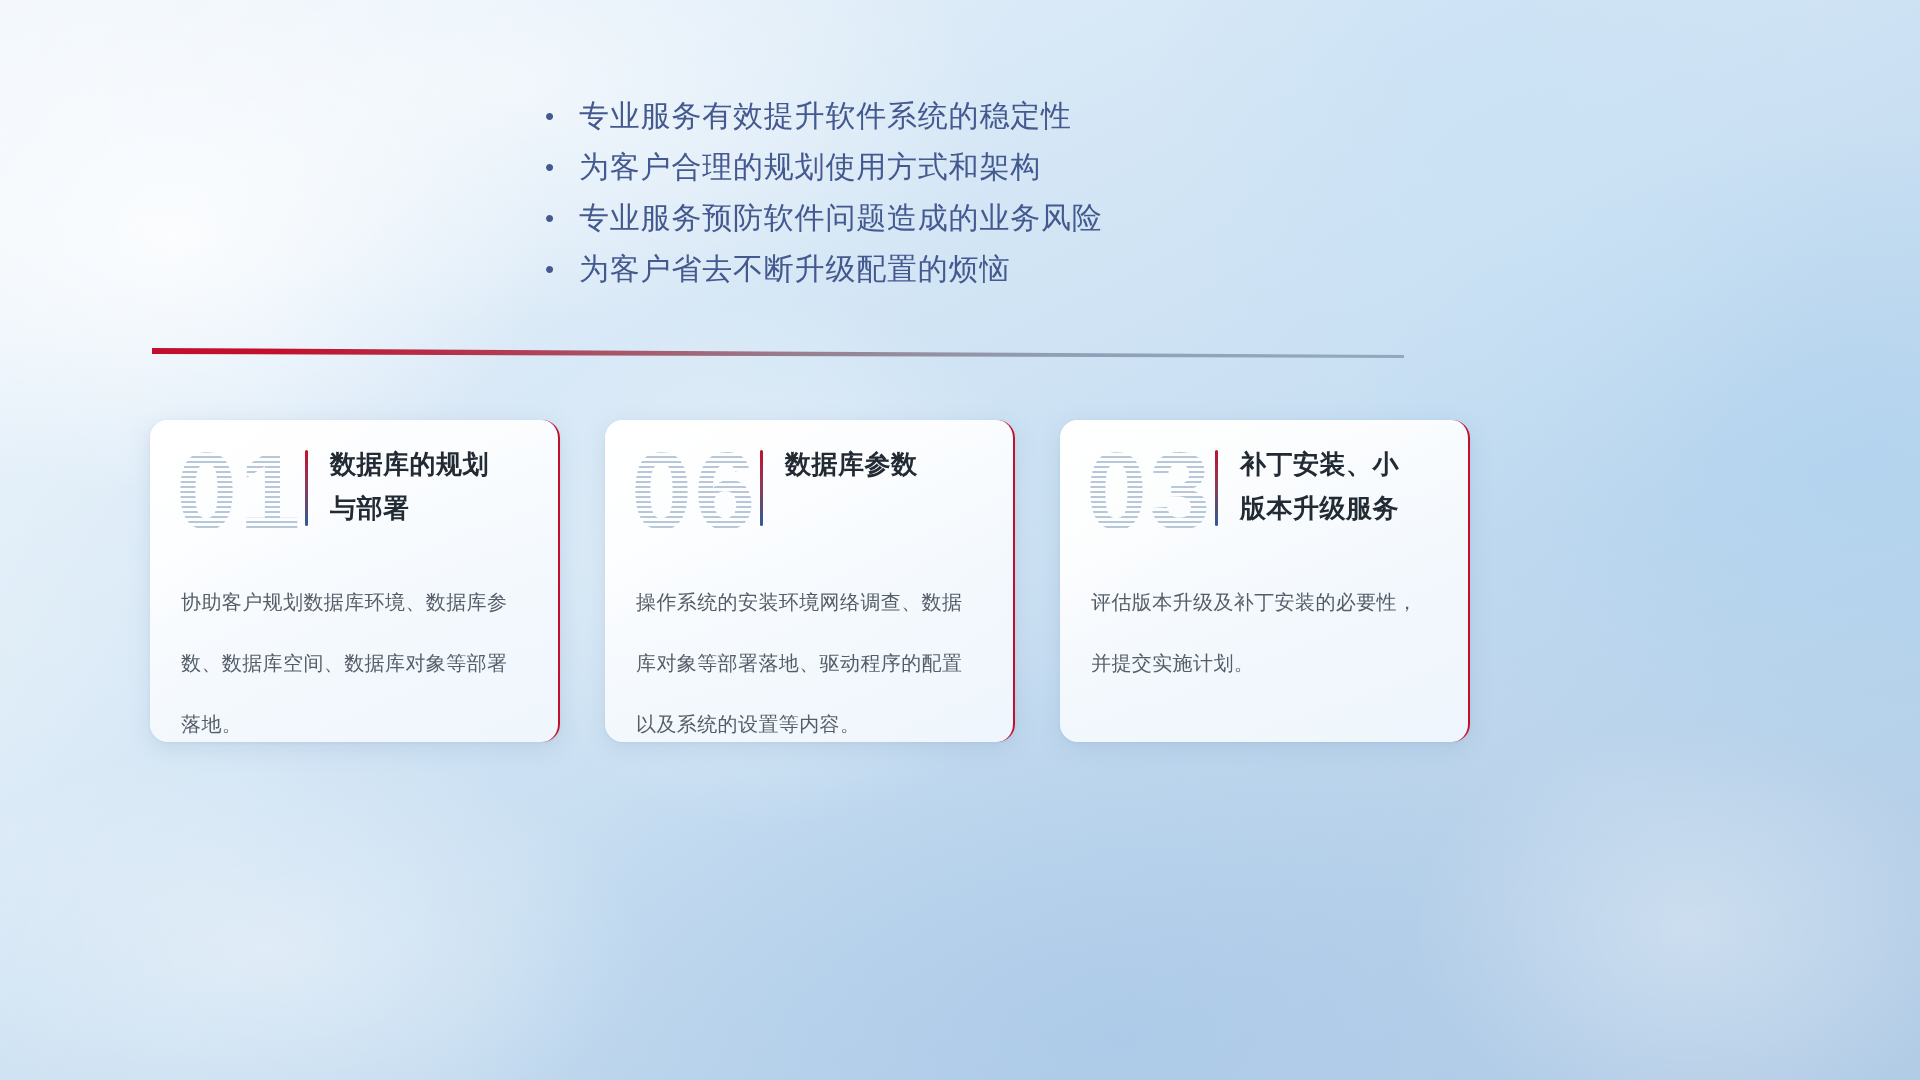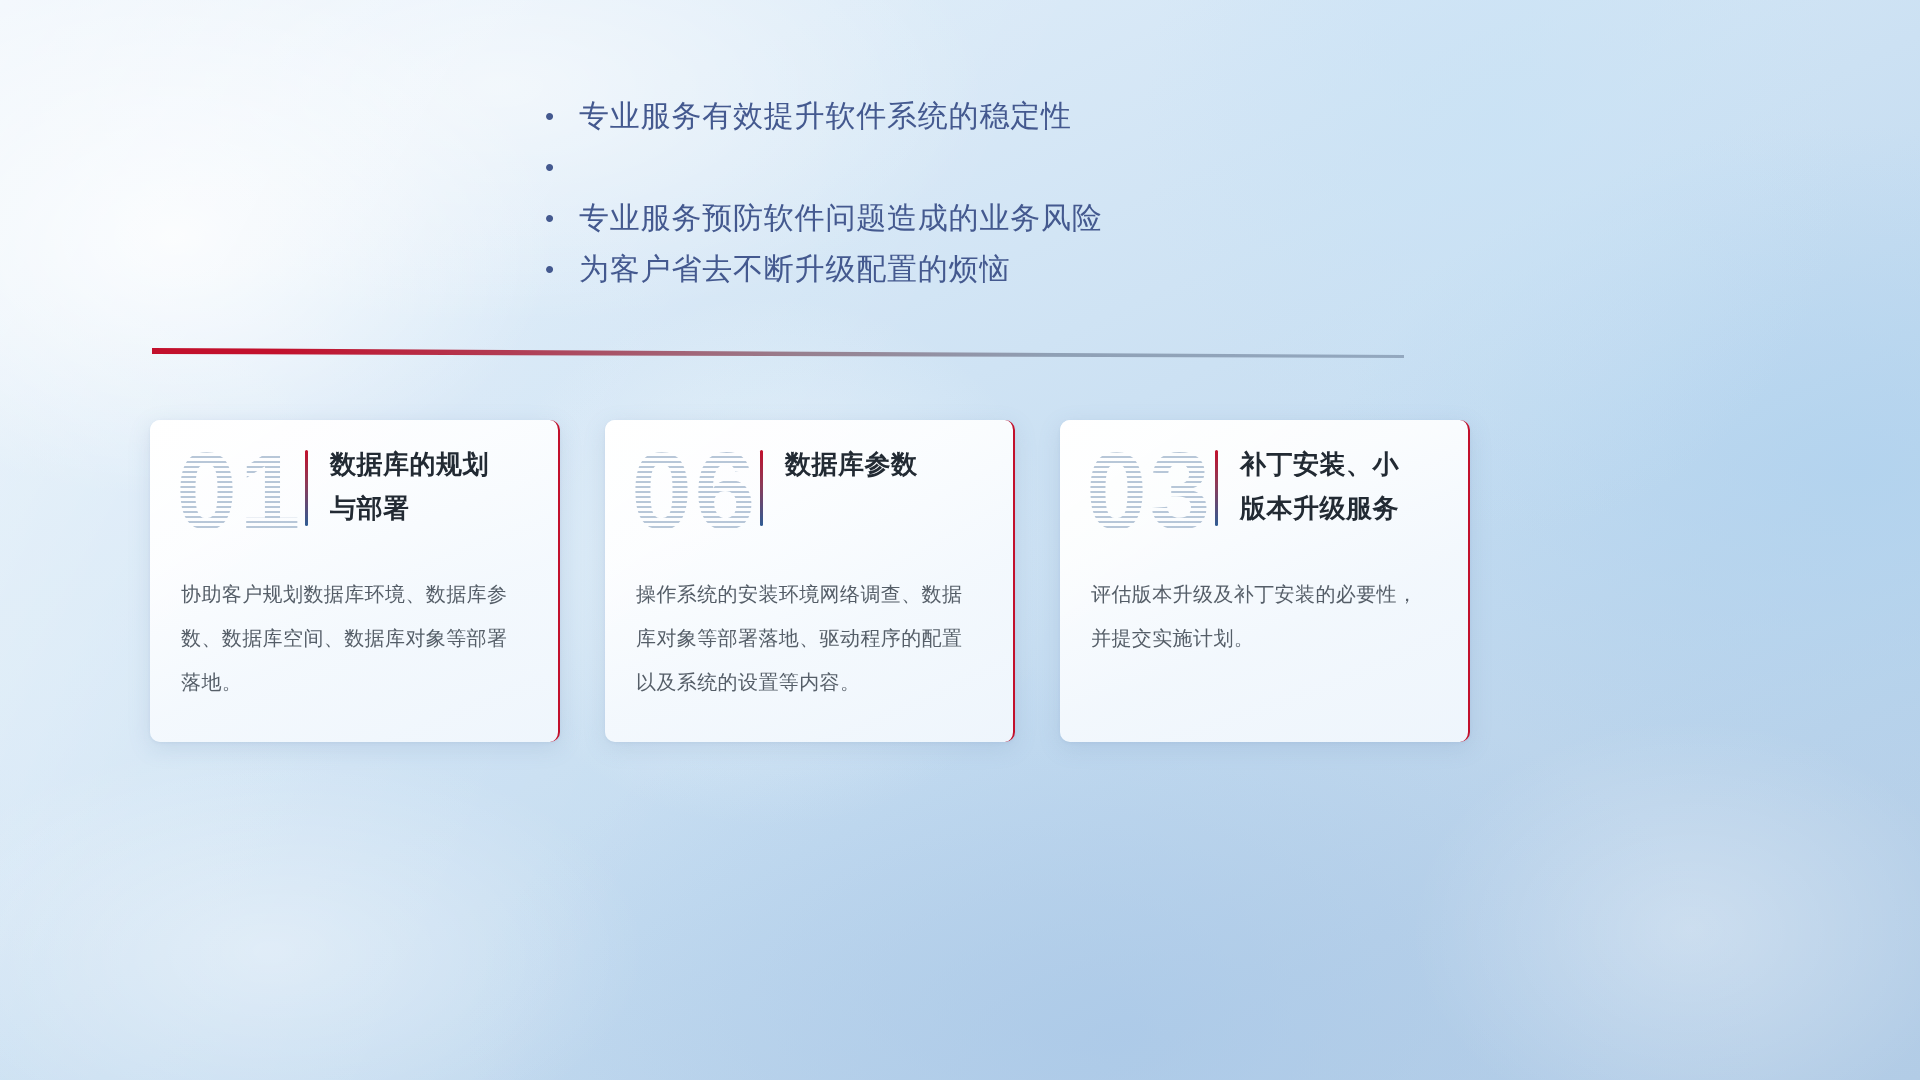--- a/index.html
+++ b/index.html
@@ -68,21 +68,21 @@
   
   .cards {
     position:absolute; left:150px; top:420px;
     width:1320px; height:325px;
     display:flex; gap:45px;
     z-index:5;
   }
   .card {
     position:relative;
     width:410px; height:322px;
-    border-radius:10px;
+    border-radius:18px;
     background:linear-gradient(158deg,
         rgba(255,255,255,0.97) 0%,
         rgba(253,254,255,0.95) 30%,
         rgba(246,250,254,0.93) 62%,
         rgba(241,247,253,0.95) 100%);
     border-right:2.5px solid #c2102c;
     box-shadow:
         0 6px 22px rgba(100,130,170,0.17),
         0 1px 3px rgba(100,130,170,0.10);
     overflow:hidden;
@@ -126,39 +126,40 @@
   .head-text {
     font-size:26px; line-height:44px;
     font-weight:700;
     color:#222a33;
     letter-spacing:0.5px;
   }
 
   
   .card-body {
     position:absolute; left:31px; right:42px; top:152px;
-    font-size:20px; line-height:44px;
+    font-size:20px; line-height:61px;
     color:#555e68;
     letter-spacing:0.4px;
   }
 </style>
 </head>
 <body>
 
 <div id="slide">
 
   <div class="bullets">
 
     <div class="bullet-row">
       <span class="bullet-dot">•</span>
       <span class="bullet-text">专业服务有效提升软件系统的稳定性</span>
     </div>
 
     <div class="bullet-row">
       <span class="bullet-dot">•</span>
+      <span class="bullet-text">为客户合理的规划使用方式和架构</span>
     </div>
 
     <div class="bullet-row">
       <span class="bullet-dot">•</span>
       <span class="bullet-text">专业服务预防软件问题造成的业务风险</span>
     </div>
 
     <div class="bullet-row">
       <span class="bullet-dot">•</span>
       <span class="bullet-text">为客户省去不断升级配置的烦恼</span>

